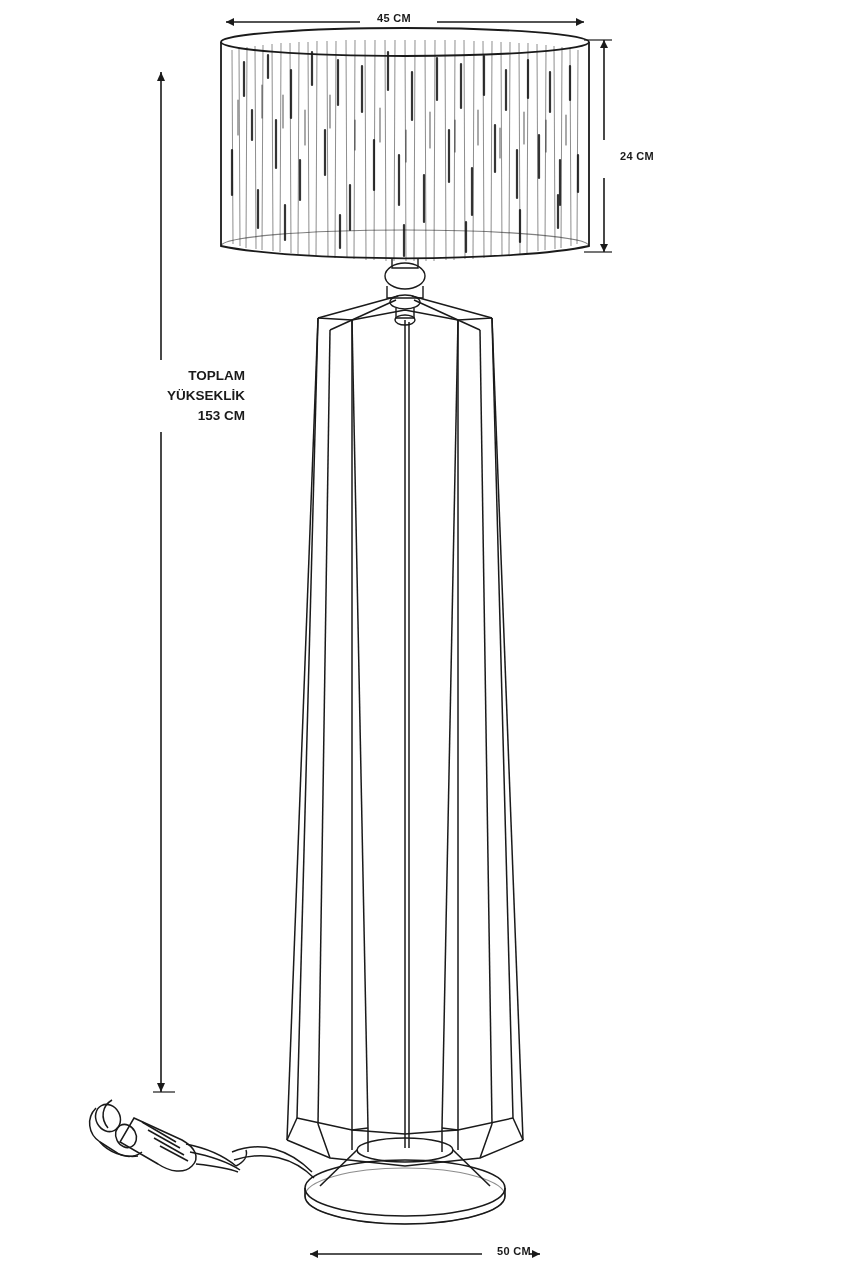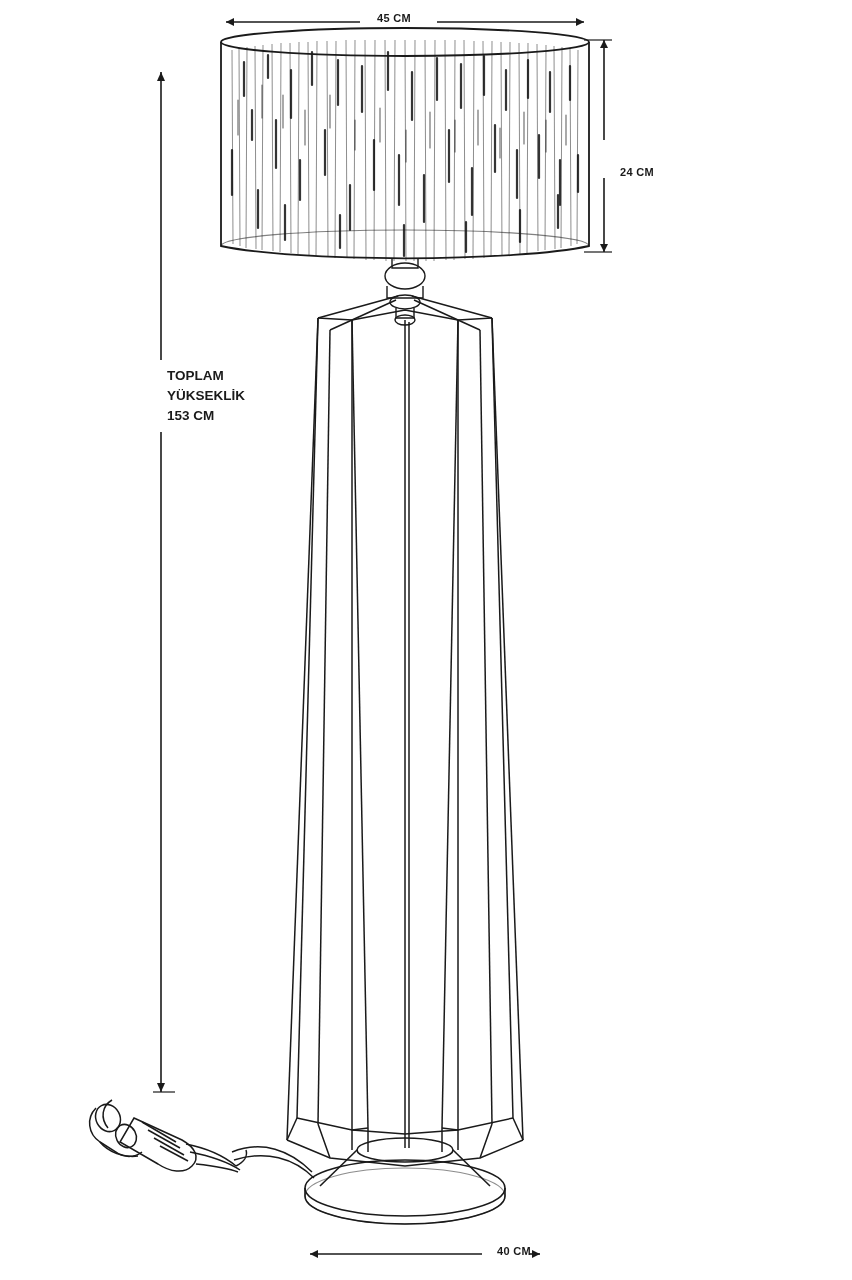--- a/index.html
+++ b/index.html
@@ -20,32 +20,33 @@
   .dim-label {
     position: absolute;
     font-family: "Liberation Sans", sans-serif;
     font-weight: bold;
     font-size: 11px;
     letter-spacing: 0.3px;
     color: #1a1a1a;
     white-space: nowrap;
   }
   #label-width  { left: 377px; top: 12px; }
-  #label-height { left: 620px; top: 150px; margin-top: 16px; }
+  #label-height { left: 620px; top: 150px; }
   #label-base   { left: 497px; top: 1245px; }
   #label-total {
     position: absolute;
     left: 167px;
     top: 366px;
     font-family: "Liberation Sans", sans-serif;
     font-weight: bold;
     font-size: 13.5px;
     line-height: 20px;
     color: #1a1a1a;
     white-space: nowrap;
+    text-align: right;
   }
   svg.drawing {
     position: absolute;
     left: 0;
     top: 0;
     width: 852px;
     height: 1280px;
   }
 </style>
 </head>
@@ -279,21 +280,21 @@
       <path d="M196 1164 C214 1166, 228 1168, 238 1172"></path>
       <path d="M236 1166 C244 1162, 248 1156, 246 1150"></path>
     </g>
 
   </svg>
 
   <div class="dim-label" id="label-width">45 CM</div>
 
   <div class="dim-label" id="label-height">24 CM</div>
 
-  <div class="dim-label" id="label-base">40 CM</div>
+  <div class="dim-label" id="label-base">50 CM</div>
 
   <div id="label-total">
     <div>TOPLAM</div>
     <div>YÜKSEKLİK</div>
     <div>153 CM</div>
   </div>
 
 </div>
 
 </body></html>

